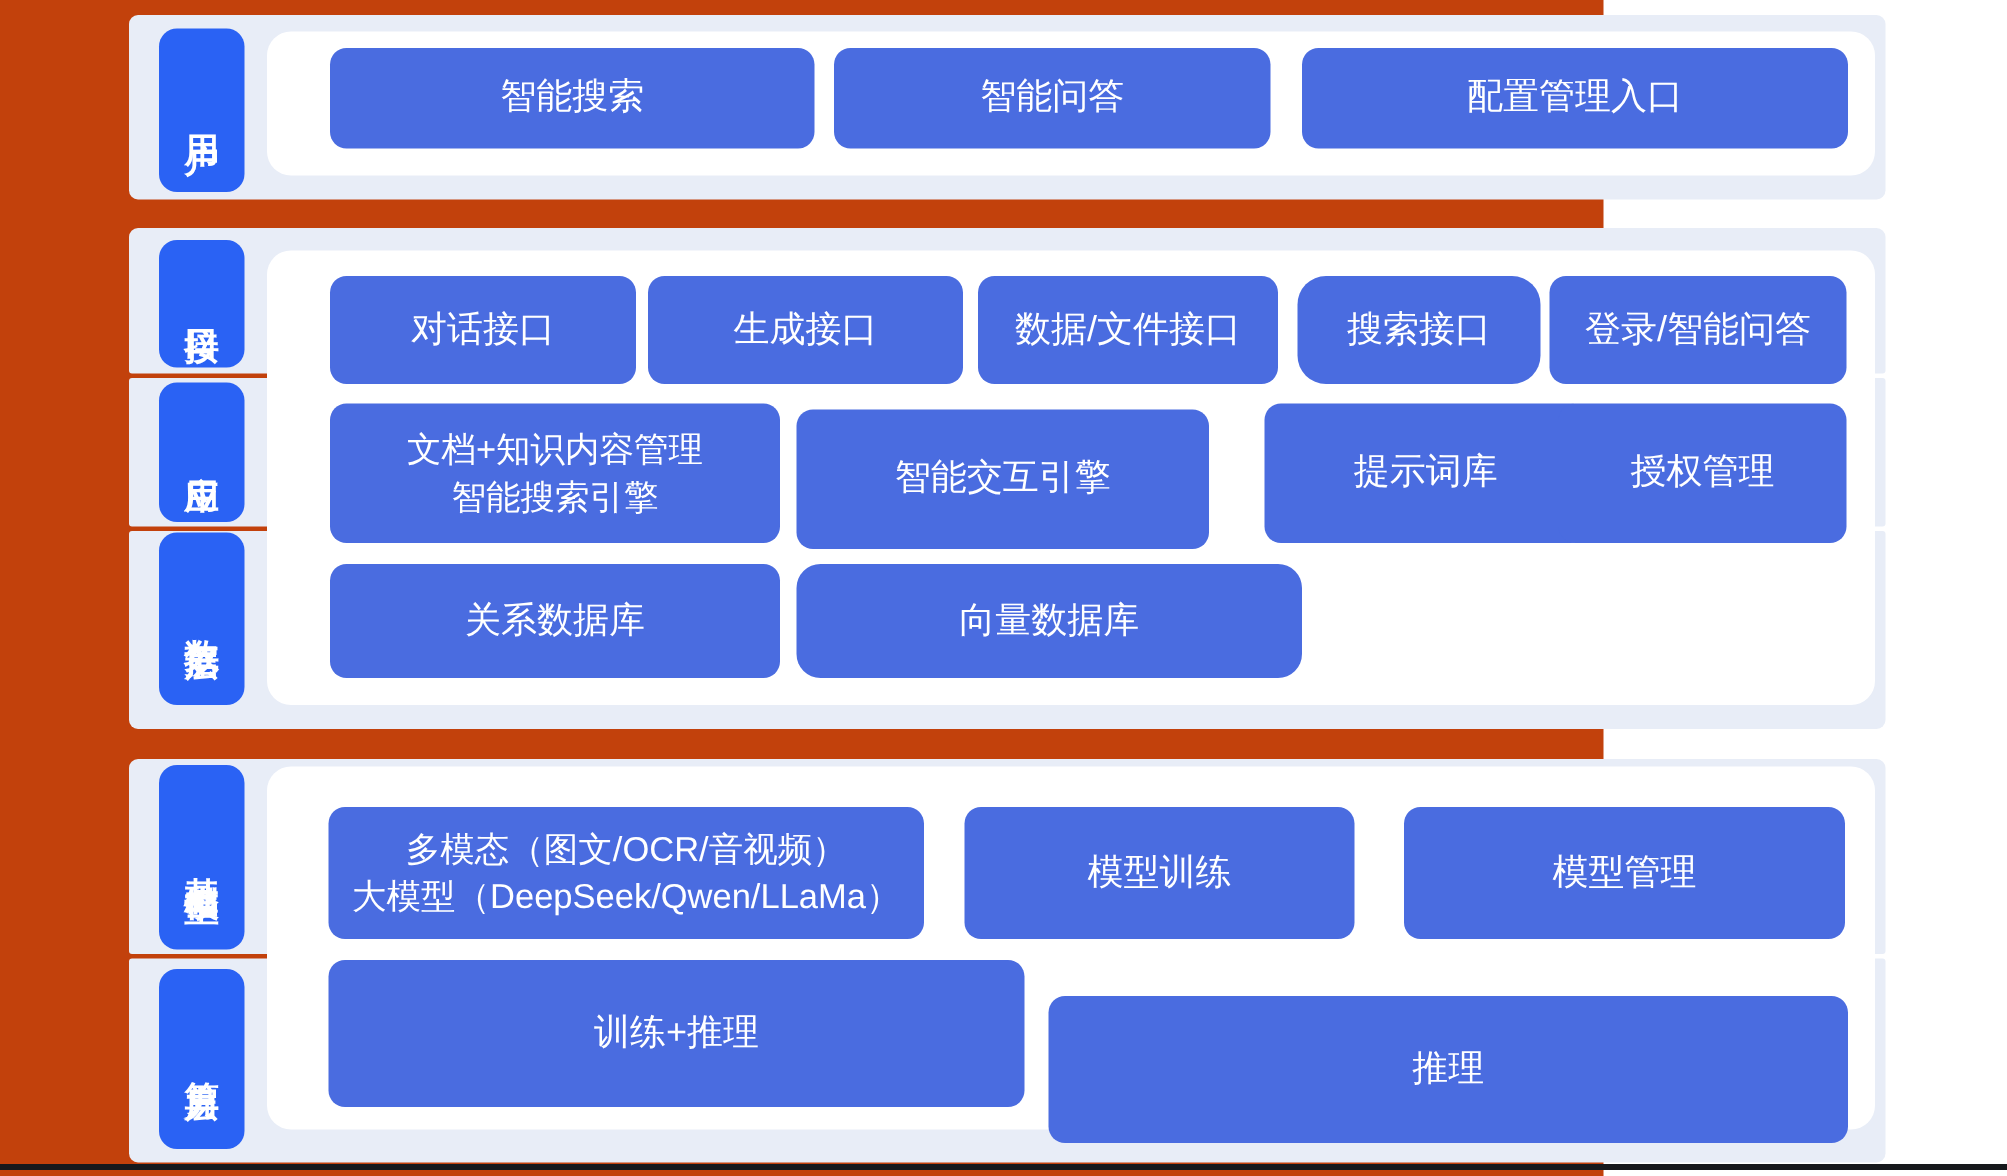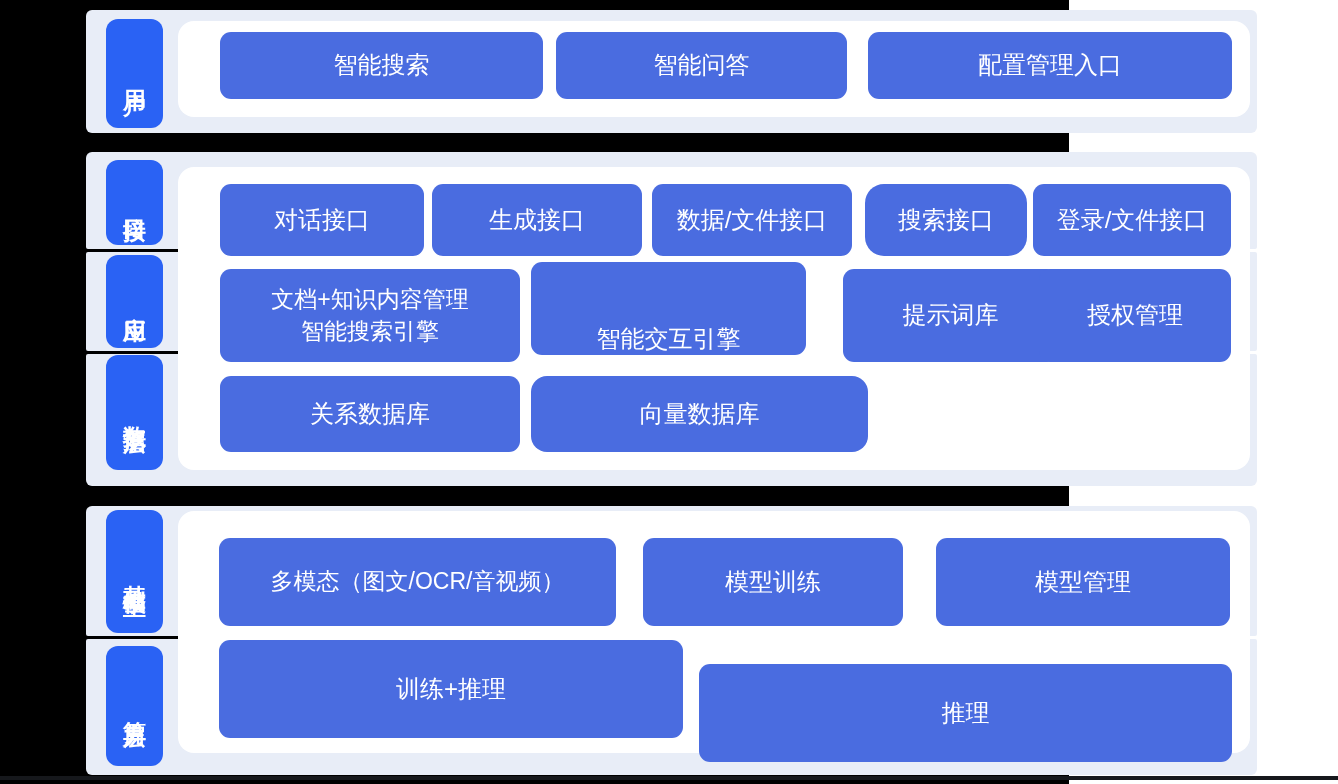--- a/index.html
+++ b/index.html
@@ -1,18 +1,18 @@
 <!DOCTYPE html>
 <html><head>
 <meta charset="utf-8">
 <style>
   html,body{margin:0;padding:0;background:#ffffff;}
   body{width:1338px;height:784px;overflow:hidden;
        font-family:"Liberation Sans","DejaVu Sans",sans-serif;}
-  .stage{position:relative;width:1069px;height:784px;background:#000000;}
+  .stage{position:relative;width:1069px;height:784px;background:#c2410c;}
 
   
   .band{position:absolute;left:86px;width:1171px;background:#e8edf7;border-radius:6px;}
   .band-user{top:10px;height:123px;}
   .band-interface{top:152px;height:97px;border-radius:6px 6px 2px 2px;}
   .band-application{top:252px;height:99px;border-radius:2px;}
   .band-data{top:354px;height:132px;border-radius:2px 2px 6px 6px;}
   .band-foundation{top:506px;height:130px;border-radius:6px 6px 2px 2px;}
   .band-compute{top:639px;height:136px;border-radius:2px 2px 6px 6px;}
 
@@ -45,21 +45,21 @@
   .b-smart-qa{left:556px;top:32px;width:291px;height:67px;}
   .b-config-entry{left:868px;top:32px;width:364px;height:67px;}
   
   .b-dialog-api{left:220px;top:184px;width:204px;height:72px;}
   .b-generation-api{left:432px;top:184px;width:210px;height:72px;}
   .b-data-file-api{left:652px;top:184px;width:200px;height:72px;}
   .b-search-api{left:865px;top:184px;width:162px;height:72px;border-radius:19px;}
   .b-login-auth-api{left:1033px;top:184px;width:198px;height:72px;}
   
   .b-doc-knowledge{left:220px;top:269px;width:300px;height:93px;}
-  .b-interaction-engine{left:531px;top:262px;width:275px;height:93px;justify-content:flex-end;}
+  .b-interaction-engine{left:531px;top:273px;width:275px;height:93px;}
   .b-prompt-library{left:815px;top:269px;width:215px;height:93px;margin-left:28px;}
   .b-auth-management{left:1039px;top:269px;width:192px;height:93px;}
   
   .b-relational-db{left:220px;top:376px;width:300px;height:76px;}
   .b-vector-db{left:531px;top:376px;width:337px;height:76px;border-radius:16px;}
   .b-file-doc-store{left:889px;top:376px;width:342px;height:76px;}
   
   .b-multimodal{left:219px;top:538px;width:397px;height:88px;}
   .b-model-training{left:643px;top:538px;width:260px;height:88px;}
   .b-model-management{left:936px;top:538px;width:294px;height:88px;}
@@ -120,21 +120,21 @@
   <div class="box b-generation-api">
     <span>生成接口</span>
   </div>
   <div class="box b-data-file-api">
     <span>数据/文件接口</span>
   </div>
   <div class="box b-search-api">
     <span>搜索接口</span>
   </div>
   <div class="box b-login-auth-api">
-    <span>登录/文件接口</span>
+    <span>登录/智能问答</span>
   </div>
 
   <div class="box small b-doc-knowledge">
     <span>文档+知识内容管理</span>
     <span>智能搜索引擎</span>
   </div>
   <div class="box b-interaction-engine">
     <span>智能交互引擎</span>
   </div>
   <div class="box b-prompt-library">
@@ -146,20 +146,21 @@
 
   <div class="box b-relational-db">
     <span>关系数据库</span>
   </div>
   <div class="box b-vector-db">
     <span>向量数据库</span>
   </div>
 
   <div class="box small b-multimodal">
     <span>多模态（图文/OCR/音视频）</span>
+    <span>大模型（DeepSeek/Qwen/LLaMa）</span>
   </div>
   <div class="box b-model-training">
     <span>模型训练</span>
   </div>
   <div class="box b-model-management">
     <span>模型管理</span>
   </div>
 
   <div class="box b-training-inference">
     <span>训练+推理</span>

